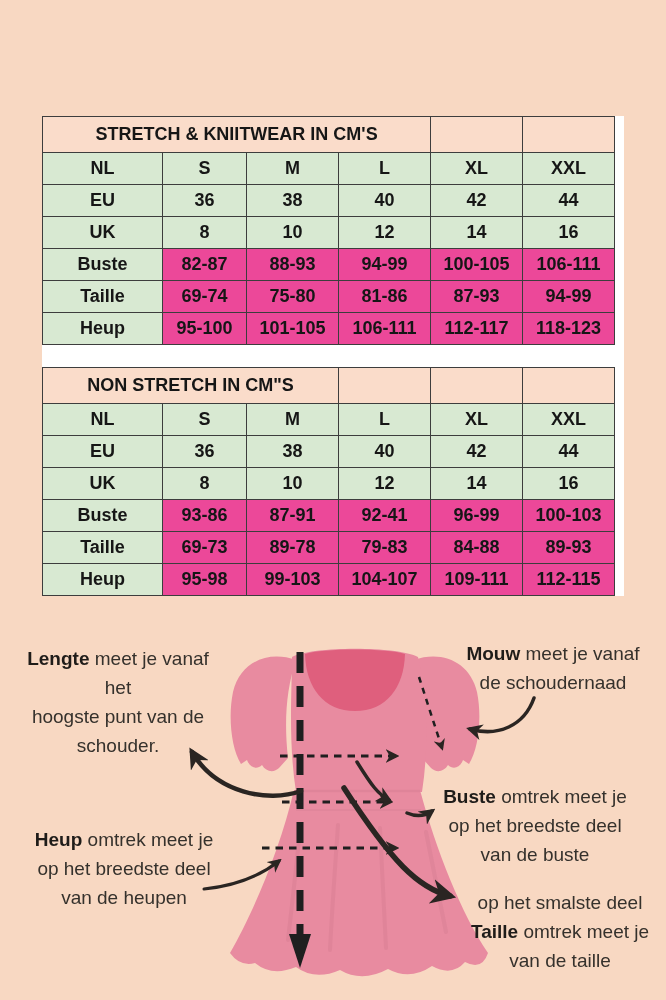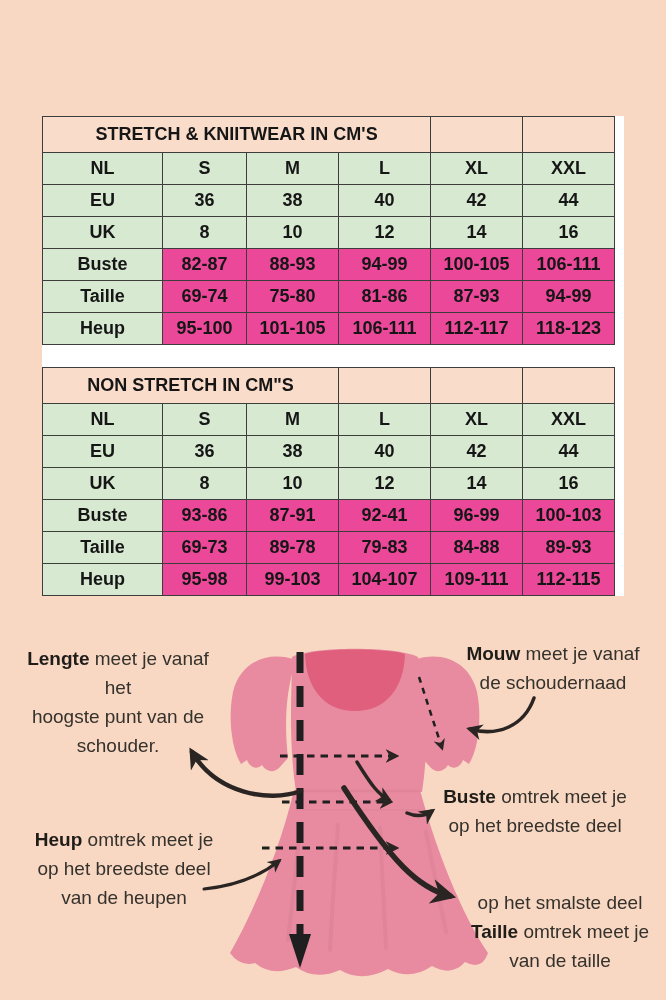--- a/index.html
+++ b/index.html
@@ -245,20 +245,21 @@
   </div>
 
   <div class="ann ann-mouw">
     <div><b>Mouw</b><span> meet je vanaf</span></div>
     <div>de schoudernaad</div>
   </div>
 
   <div class="ann ann-buste">
     <div><b>Buste</b><span> omtrek meet je</span></div>
     <div>op het breedste deel</div>
+    <div>van de buste</div>
   </div>
 
   <div class="ann ann-heup">
     <div><b>Heup</b><span> omtrek meet je</span></div>
     <div>op het breedste deel</div>
     <div>van de heupen</div>
   </div>
 
   <div class="ann ann-taille">
     <div>op het smalste deel</div>

